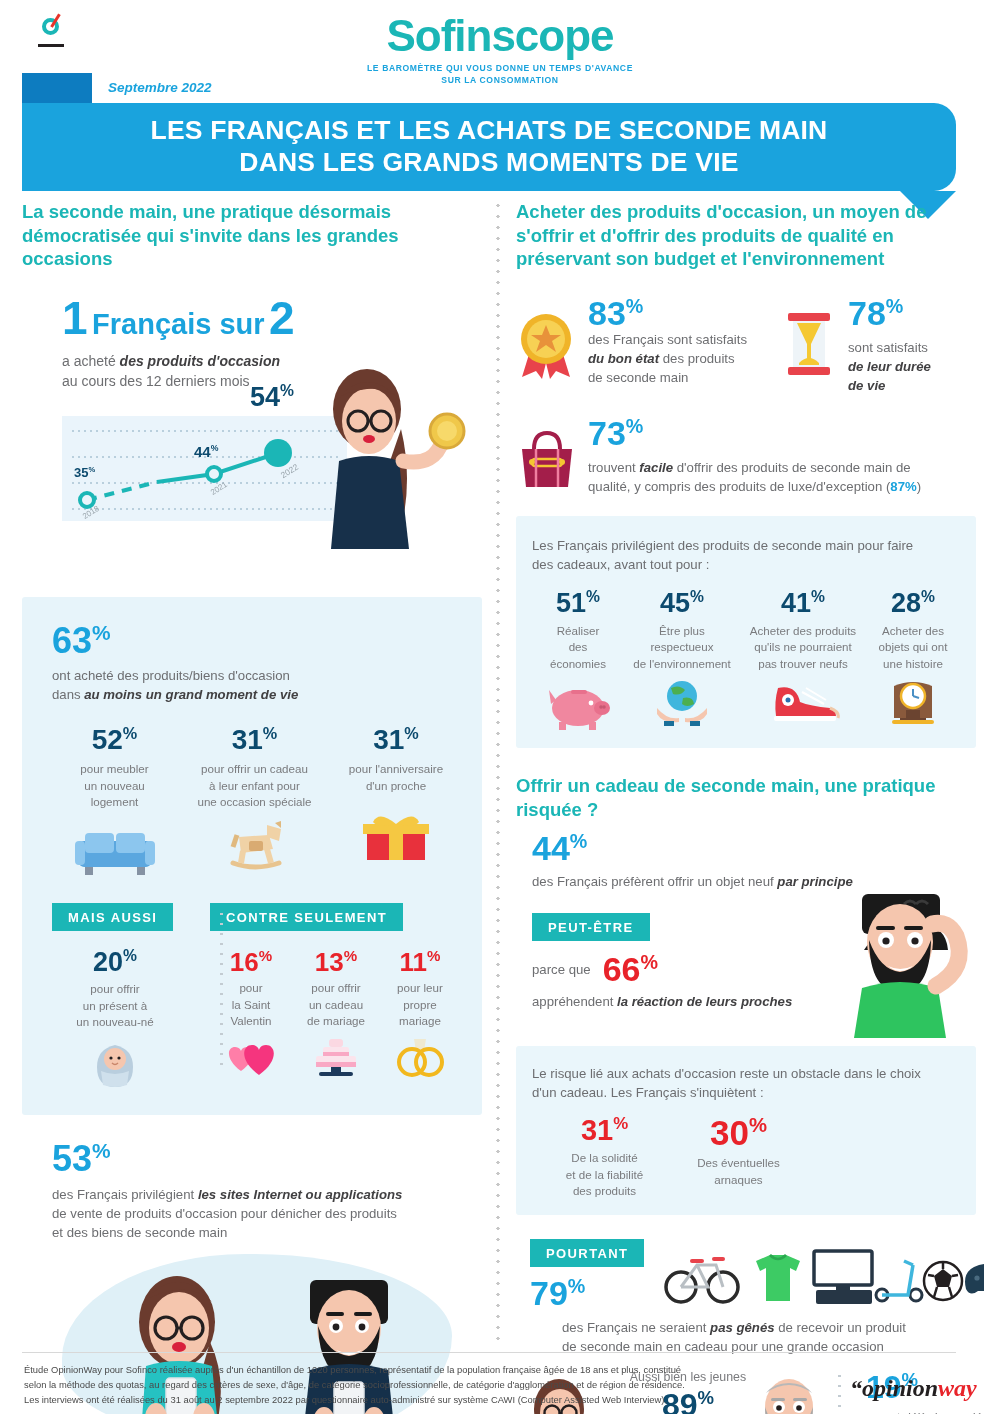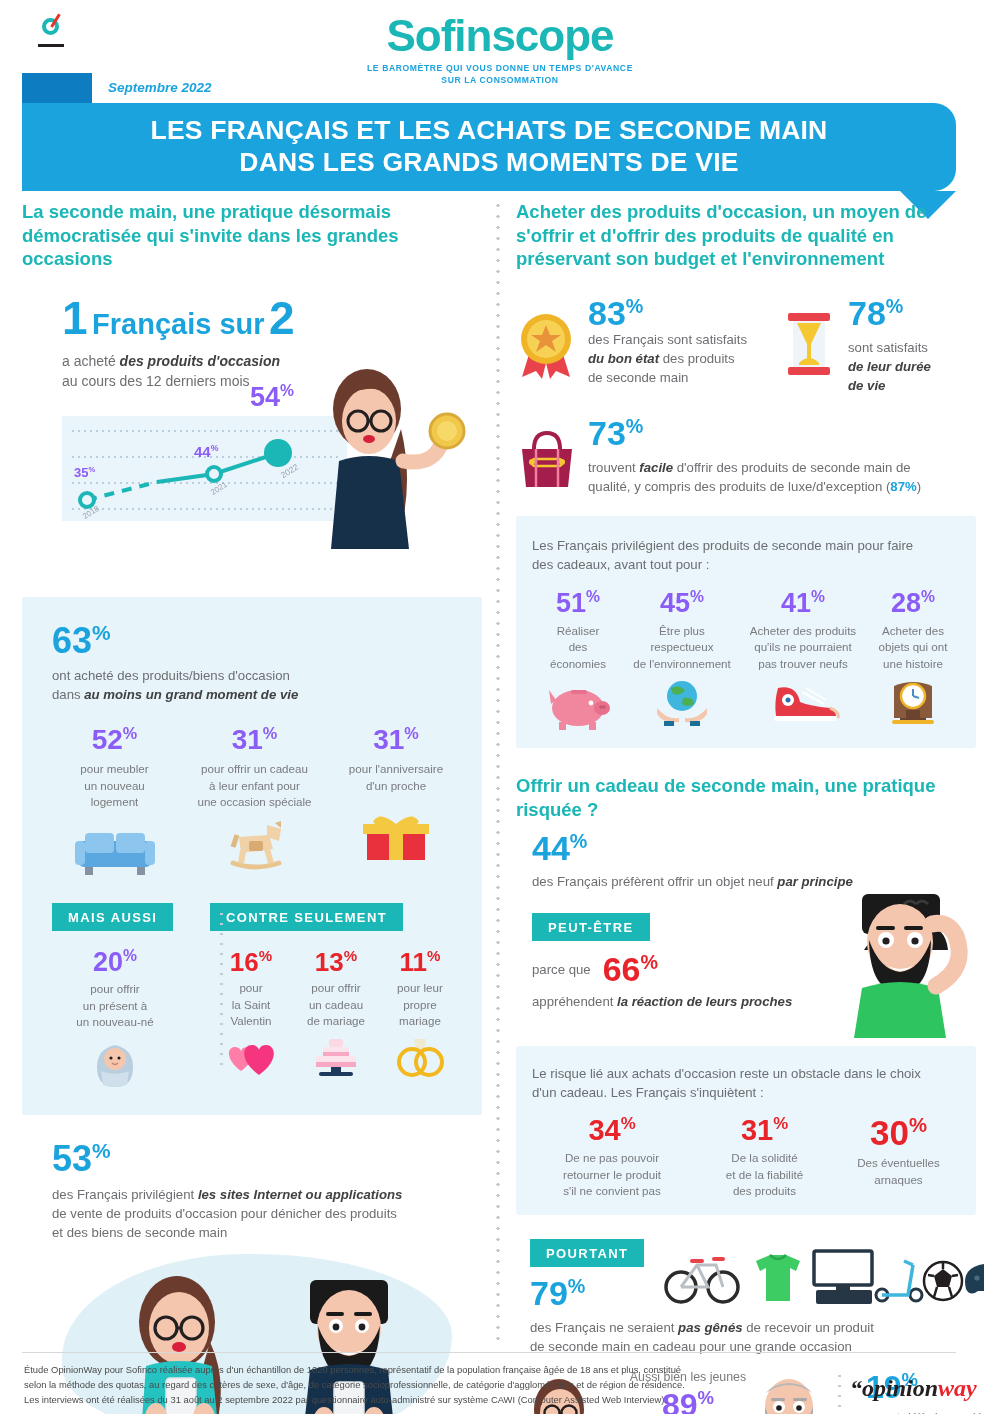--- a/index.html
+++ b/index.html
@@ -71,21 +71,21 @@
   
   .colL { position: absolute; left: 22px; top: 200px; width: 460px; }
   .colR { position: absolute; left: 516px; top: 200px; width: 460px; }
 
   h2.section-title {
     color: #1bb6b6; font-size: 18.5px; font-weight: bold; line-height: 1.28;
   }
 
   .big-pct { color: #1aa3dd; font-weight: bold; line-height: .95; }
   .big-pct .sym { font-size: .58em; vertical-align: super; }
-  .teal-pct { color: #8b5cf6; font-weight: bold; line-height: .95; }
+  .teal-pct { color: #0c4a6e; font-weight: bold; line-height: .95; }
   .teal-pct .sym { font-size: .58em; vertical-align: super; }
   .red-pct { color: #e8232a; font-weight: bold; line-height: .95; }
   .red-pct .sym { font-size: .58em; vertical-align: super; }
 
   .body-txt { font-size: 13.2px; line-height: 1.45; color: #6d6e71; }
   .body-txt b { color: #414042; font-style: italic; font-weight: bold; }
   .small-txt { font-size: 11.6px; line-height: 1.42; color: #7a7b7e; }
 
   .panel { background: #e7f4fa; border-radius: 3px; }
   .panel-lite { background: #eaf6fb; border-radius: 3px; }
@@ -540,45 +540,39 @@
         <path d="M140,106 Q172,88 160,56 Q152,40 136,44" stroke="#f5c6ae" stroke-width="17" fill="none" stroke-linecap="round"></path>
       </svg>
     </div>
 
     <div class="panel-lite" style="width:460px;padding:18px 16px 16px;margin-top:2px;">
       <div class="body-txt">
         <span>Le risque lié aux achats d'occasion reste un obstacle dans le choix</span><br>
         <span>d'un cadeau. Les Français s'inquiètent :</span>
       </div>
       <div style="display:flex;margin-top:14px;">
-        <div class="stat-col" style="width:160px;">
-          <div class="red-pct" style="font-size:29px;"><span>34</span><span class="sym">%</span></div>
-          <div class="small-txt" style="margin-top:6px;white-space:pre-line;">De ne pas pouvoir
-retourner le produit
-s'il ne convient pas</div>
-        </div>
         <div class="stat-col" style="width:145px;">
           <div class="red-pct" style="font-size:29px;"><span>31</span><span class="sym">%</span></div>
           <div class="small-txt" style="margin-top:6px;white-space:pre-line;">De la solidité
 et de la fiabilité
 des produits</div>
         </div>
         <div class="stat-col" style="width:123px;">
           <div class="red-pct" style="font-size:35px;"><span>30</span><span class="sym">%</span></div>
           <div class="small-txt" style="margin-top:6px;white-space:pre-line;">Des éventuelles
 arnaques</div>
         </div>
       </div>
     </div>
 
     <div style="position:relative;margin-top:24px;height:118px;">
       <div style="padding-left:14px;">
         <div class="tag">POURTANT</div>
         <div class="big-pct" style="font-size:34px;margin-top:10px;"><span>79</span><span class="sym">%</span></div>
-        <div class="body-txt" style="margin-top:8px;">
+        <div class="body-txt" style="margin-top:8px;margin-left:32px;">
           <span>des Français ne seraient </span><b>pas gênés</b><span> de recevoir un produit</span><br>
           <span>de seconde main en cadeau pour une grande occasion</span>
         </div>
       </div>
       <svg width="320" height="62" style="position:absolute;left:148px;top:6px;">
         <g>
           <circle cx="17" cy="42" r="15" fill="none" stroke="#2b2b2b" stroke-width="3.5"></circle>
           <circle cx="59" cy="42" r="15" fill="none" stroke="#2b2b2b" stroke-width="3.5"></circle>
           <path d="M17,42 L33,20 L52,20 L59,42 M33,20 L44,42 L17,42" stroke="#b9bfc4" stroke-width="3" fill="none"></path>
           <rect x="26" y="14" width="14" height="4" rx="2" fill="#e8434b"></rect>

